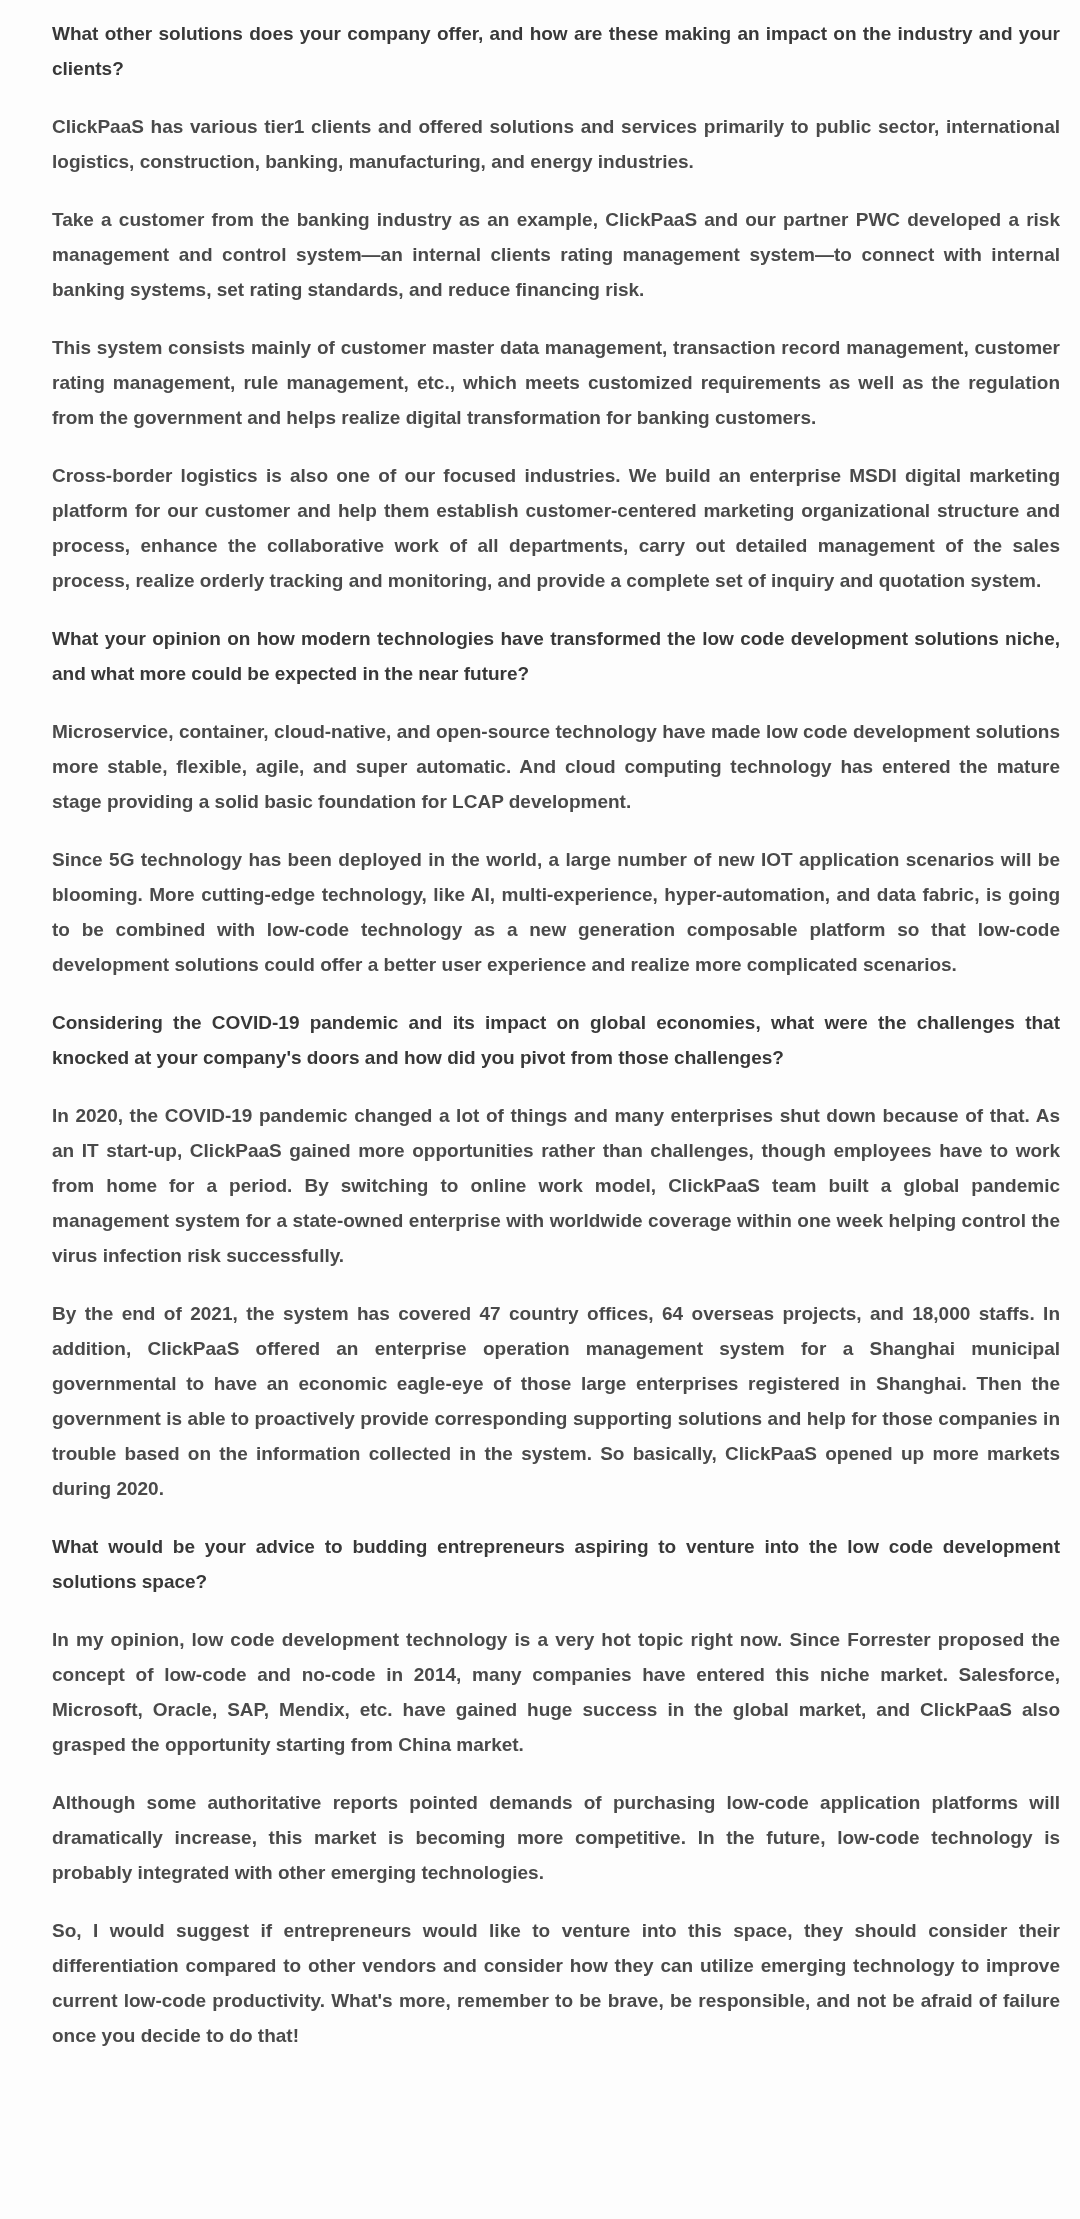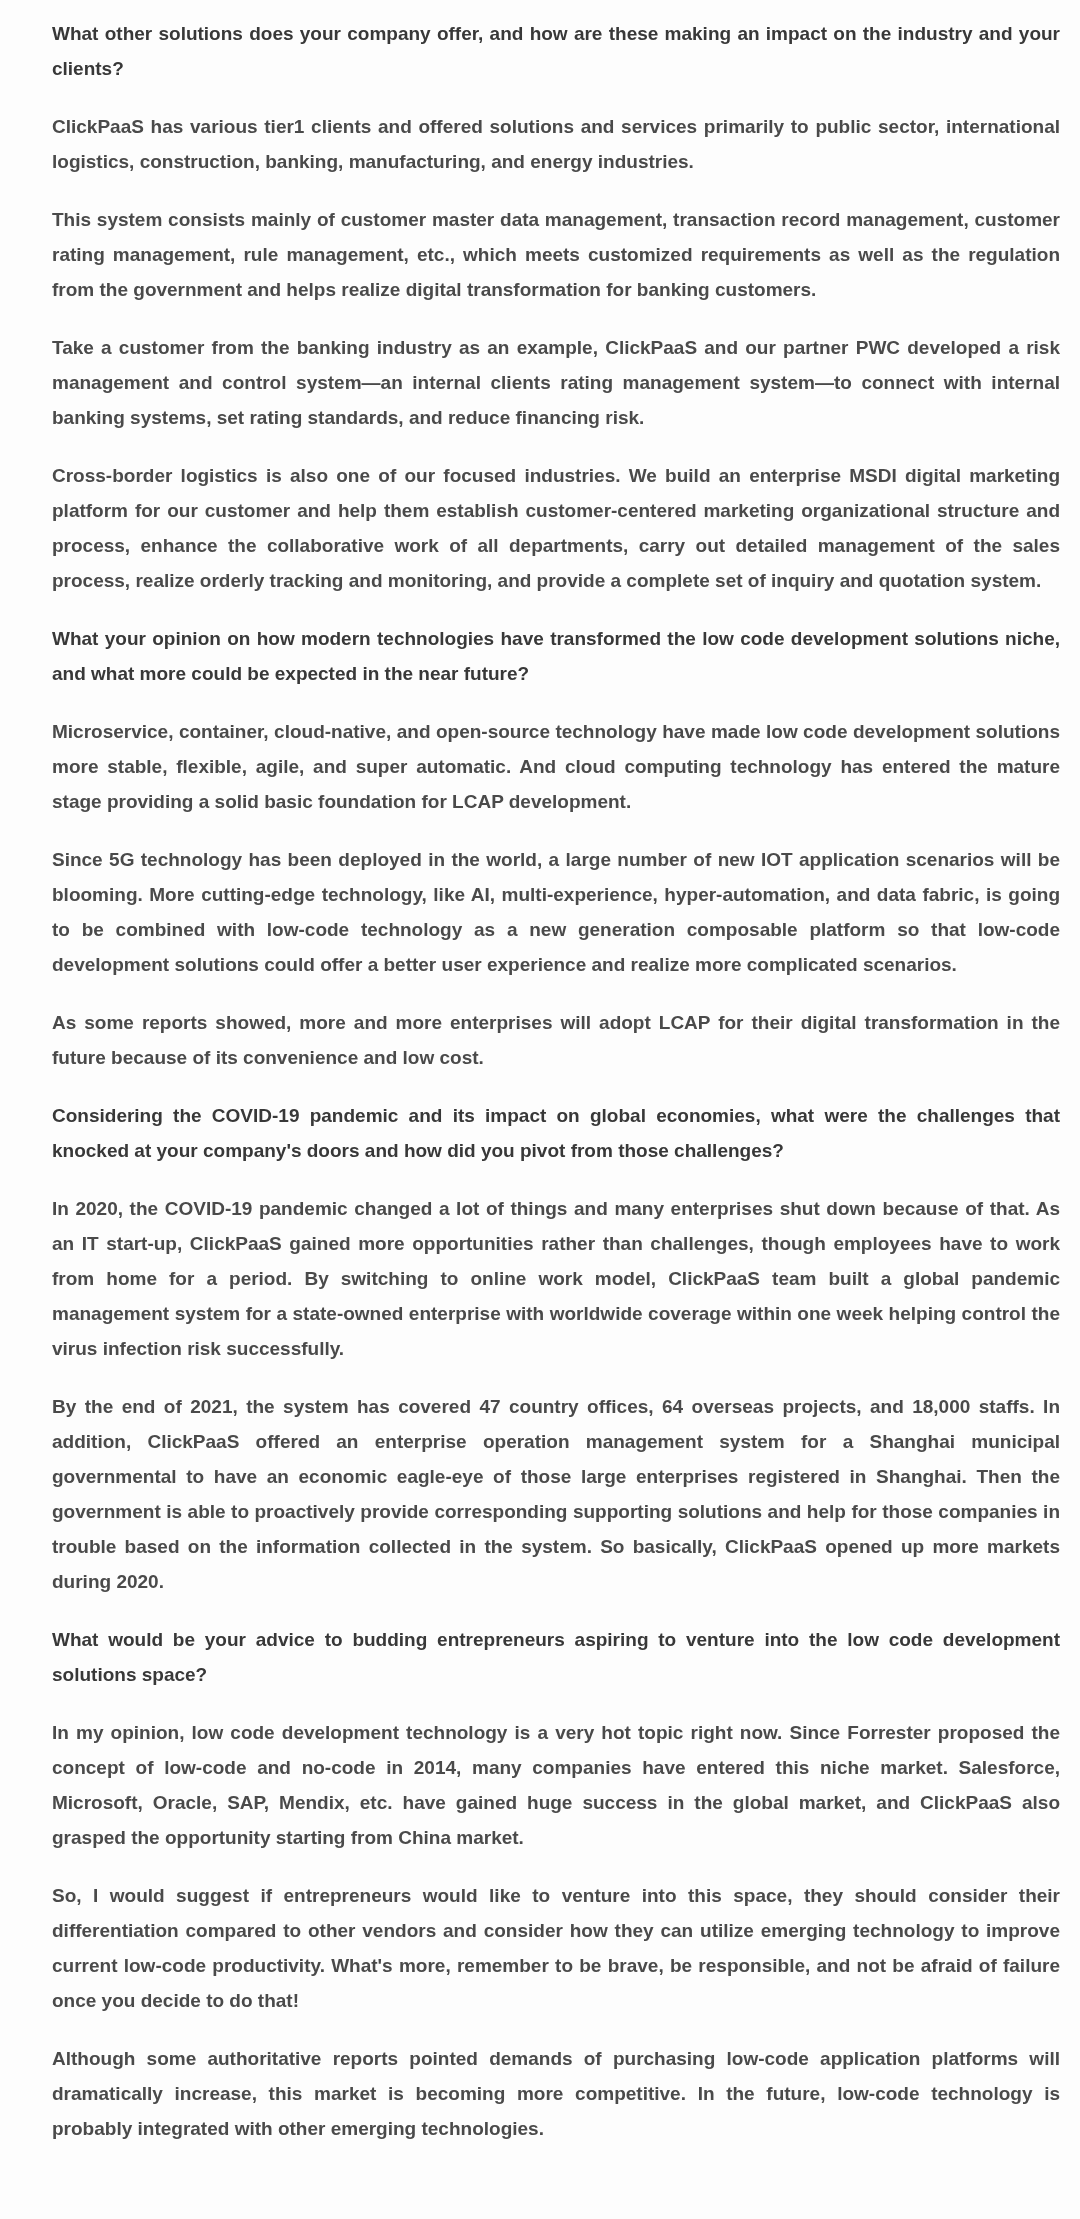--- a/index.html
+++ b/index.html
@@ -33,27 +33,26 @@
     font-weight: 700;
     color: #4a4a4a;
   }
 </style>
 </head>
 <body>
 
 <div class="article">
   <p class="question">What other solutions does your company offer, and how are these making an impact on the industry and your clients?</p>
   <p class="answer">ClickPaaS has various tier1 clients and offered solutions and services primarily to public sector, international logistics, construction, banking, manufacturing, and energy industries.</p>
+  <p class="answer">Take a customer from the banking industry as an example, ClickPaaS and our partner PWC developed a risk management and control system—an internal clients rating management system—to connect with internal banking systems, set rating standards, and reduce financing risk.</p>
   <p class="answer">This system consists mainly of customer master data management, transaction record management, customer rating management, rule management, etc., which meets customized requirements as well as the regulation from the government and helps realize digital transformation for banking customers.</p>
-  <p class="answer">Take a customer from the banking industry as an example, ClickPaaS and our partner PWC developed a risk management and control system—an internal clients rating management system—to connect with internal banking systems, set rating standards, and reduce financing risk.</p>
   <p class="answer">Cross-border logistics is also one of our focused industries. We build an enterprise MSDI digital marketing platform for our customer and help them establish customer-centered marketing organizational structure and process, enhance the collaborative work of all departments, carry out detailed management of the sales process, realize orderly tracking and monitoring, and provide a complete set of inquiry and quotation system.</p>
   <p class="question">What your opinion on how modern technologies have transformed the low code development solutions niche, and what more could be expected in the near future?</p>
   <p class="answer">Microservice, container, cloud-native, and open-source technology have made low code development solutions more stable, flexible, agile, and super automatic. And cloud computing technology has entered the mature stage providing a solid basic foundation for LCAP development.</p>
   <p class="answer">Since 5G technology has been deployed in the world, a large number of new IOT application scenarios will be blooming. More cutting-edge technology, like AI, multi-experience, hyper-automation, and data fabric, is going to be combined with low-code technology as a new generation composable platform so that low-code development solutions could offer a better user experience and realize more complicated scenarios.</p>
-  <p class="answer">As some reports showed, more and more enterprises will adopt LCAP for their digital transformation in the future because of its convenience and low cost.</p>
   <p class="question">Considering the COVID-19 pandemic and its impact on global economies, what were the challenges that knocked at your company's doors and how did you pivot from those challenges?</p>
   <p class="answer">In 2020, the COVID-19 pandemic changed a lot of things and many enterprises shut down because of that. As an IT start-up, ClickPaaS gained more opportunities rather than challenges, though employees have to work from home for a period. By switching to online work model, ClickPaaS team built a global pandemic management system for a state-owned enterprise with worldwide coverage within one week helping control the virus infection risk successfully.</p>
   <p class="answer">By the end of 2021, the system has covered 47 country offices, 64 overseas projects, and 18,000 staffs. In addition, ClickPaaS offered an enterprise operation management system for a Shanghai municipal governmental to have an economic eagle-eye of those large enterprises registered in Shanghai. Then the government is able to proactively provide corresponding supporting solutions and help for those companies in trouble based on the information collected in the system. So basically, ClickPaaS opened up more markets during 2020.</p>
   <p class="question">What would be your advice to budding entrepreneurs aspiring to venture into the low code development solutions space?</p>
   <p class="answer">In my opinion, low code development technology is a very hot topic right now. Since Forrester proposed the concept of low-code and no-code in 2014, many companies have entered this niche market. Salesforce, Microsoft, Oracle, SAP, Mendix, etc. have gained huge success in the global market, and ClickPaaS also grasped the opportunity starting from China market.</p>
+  <p class="answer">Although some authoritative reports pointed demands of purchasing low-code application platforms will dramatically increase, this market is becoming more competitive. In the future, low-code technology is probably integrated with other emerging technologies.</p>
   <p class="answer">So, I would suggest if entrepreneurs would like to venture into this space, they should consider their differentiation compared to other vendors and consider how they can utilize emerging technology to improve current low-code productivity. What's more, remember to be brave, be responsible, and not be afraid of failure once you decide to do that!</p>
-  <p class="answer">Although some authoritative reports pointed demands of purchasing low-code application platforms will dramatically increase, this market is becoming more competitive. In the future, low-code technology is probably integrated with other emerging technologies.</p>
 </div>
 
 </body></html>

